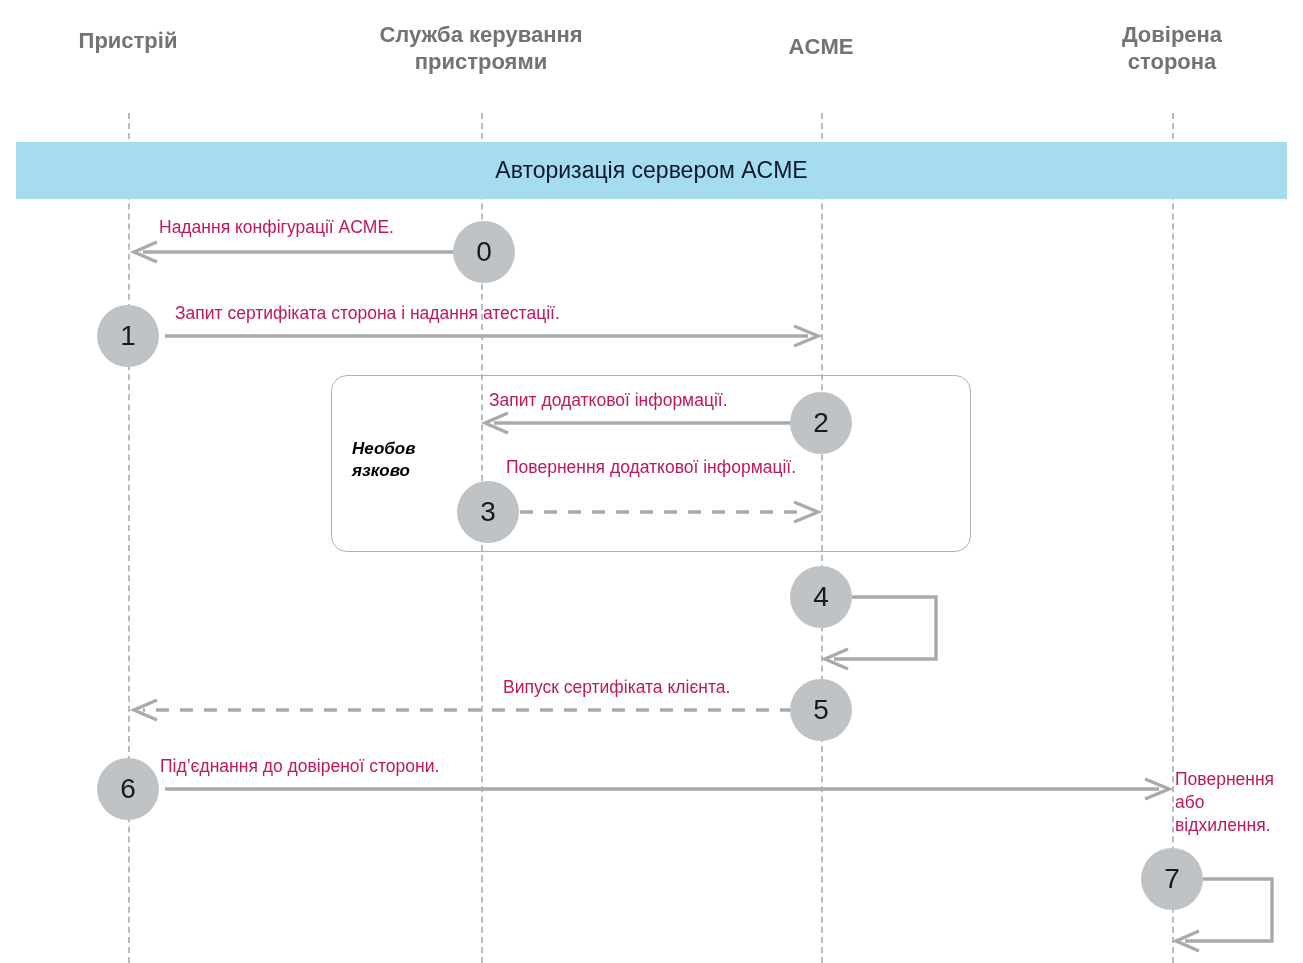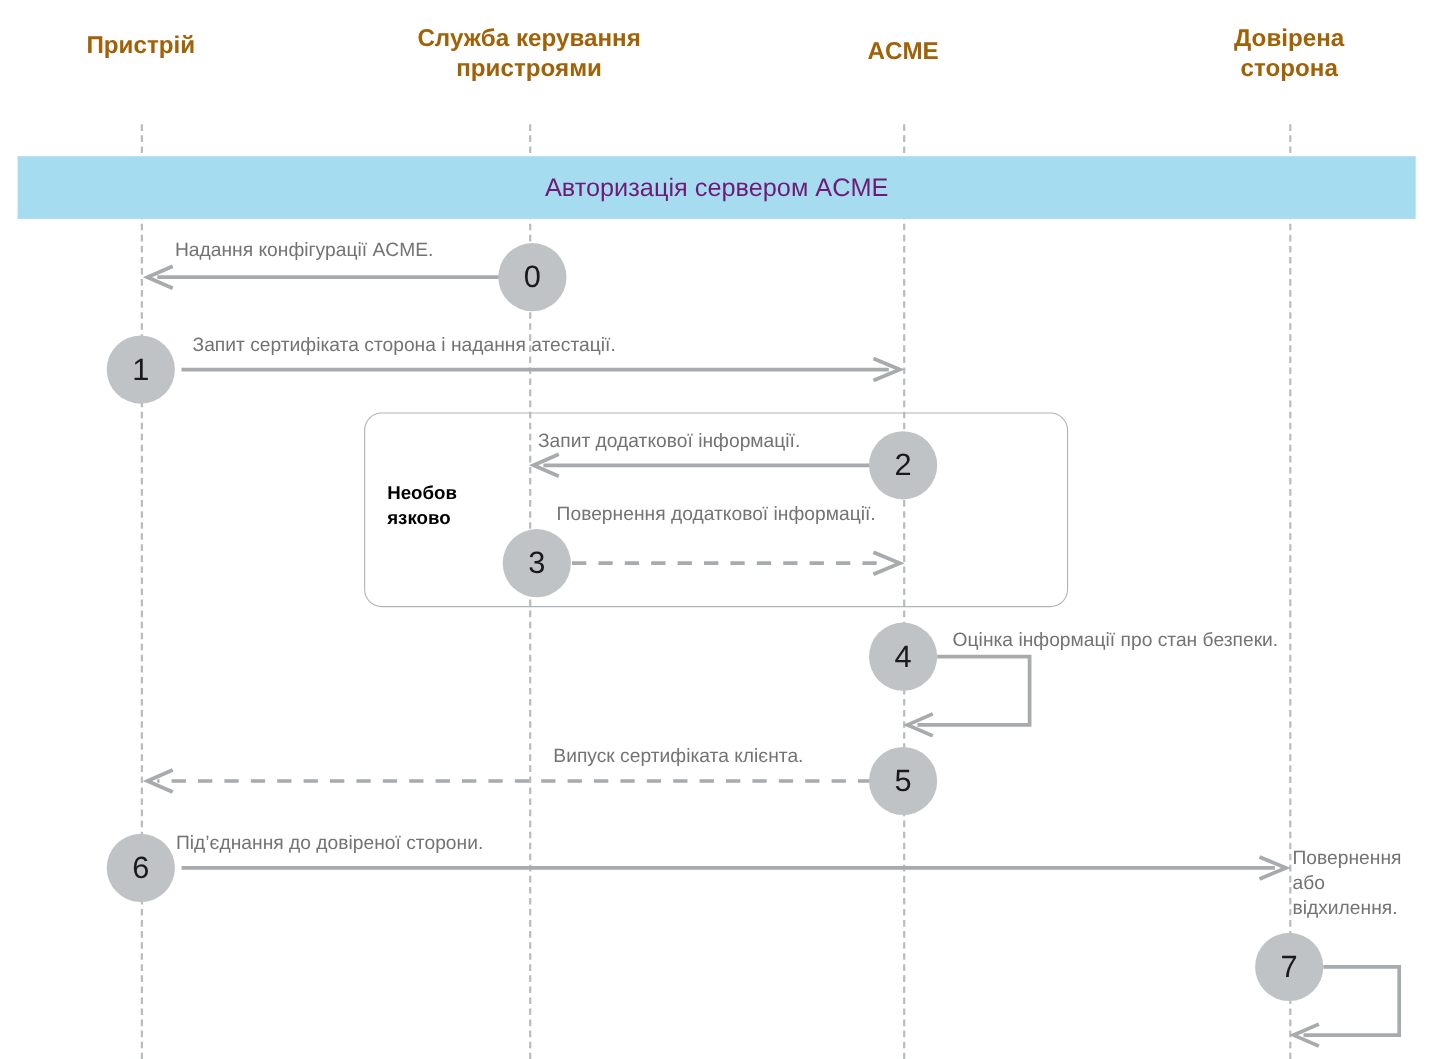--- a/index.html
+++ b/index.html
@@ -16,70 +16,71 @@
     width: 1303px;
     height: 963px;
     overflow: hidden;
     background: #ffffff;
   }
   .lane-title {
     position: absolute;
     text-align: center;
     font-size: 22px;
     font-weight: bold;
-    color: #a16207;
+    color: #737373;
     line-height: 1.22;
     white-space: pre-line;
   }
   .lifeline {
     position: absolute;
     width: 0;
     border-left: 2px dashed #b9bcbf;
   }
   .banner {
     position: absolute;
     background: #a5dcf0;
     display: flex;
     align-items: center;
     justify-content: center;
     font-size: 23px;
-    color: #701a75;
+    color: #0f172a;
   }
   .opt-box {
     position: absolute;
     border: 1.5px solid #b0b3b6;
     border-radius: 16px;
     box-sizing: border-box;
   }
   .opt-label {
     position: absolute;
     font-size: 17px;
     font-weight: bold;
     color: #000000;
     line-height: 1.3;
     white-space: pre-line;
     text-align: left;
+    font-style: italic;
   }
   .badge {
     position: absolute;
     width: 62px;
     height: 62px;
     border-radius: 50%;
     background: #bfc3c6;
     color: #1a1a1a;
     font-size: 28px;
     display: flex;
     align-items: center;
     justify-content: center;
     box-sizing: border-box;
   }
   .msg-label {
     position: absolute;
     font-size: 17.5px;
-    color: #737373;
+    color: #be185d;
     white-space: pre-line;
     line-height: 1.3;
   }
   svg.arrows {
     position: absolute;
     left: 0;
     top: 0;
     width: 1303px;
     height: 963px;
     overflow: visible;
@@ -165,20 +166,19 @@
   <div class="badge" style="left:457px; top:481px;">3</div>
   <div class="badge" style="left:790px; top:566px;">4</div>
   <div class="badge" style="left:790px; top:679px;">5</div>
   <div class="badge" style="left:97px; top:758px;">6</div>
   <div class="badge" style="left:1141px; top:848px;">7</div>
 
   <div class="msg-label" style="left:159px; top:216px; width:300px;">Надання конфігурації ACME.</div>
   <div class="msg-label" style="left:175px; top:302px; width:540px;">Запит сертифіката сторона і надання атестації.</div>
   <div class="msg-label" style="left:489px; top:389px; width:320px;">Запит додаткової інформації.</div>
   <div class="msg-label" style="left:506px; top:456px; width:400px;">Повернення додаткової інформації.</div>
-  <div class="msg-label" style="left:866px; top:570px; width:400px;">Оцінка інформації про стан безпеки.</div>
   <div class="msg-label" style="left:503px; top:676px; width:320px;">Випуск сертифіката клієнта.</div>
   <div class="msg-label" style="left:160px; top:755px; width:430px;">Під’єднання до довіреної сторони.</div>
   <div class="msg-label" style="left:1175px; top:768px; width:128px;">Повернення
 або
 відхилення.</div>
 
 </div>
 
 </body></html>

